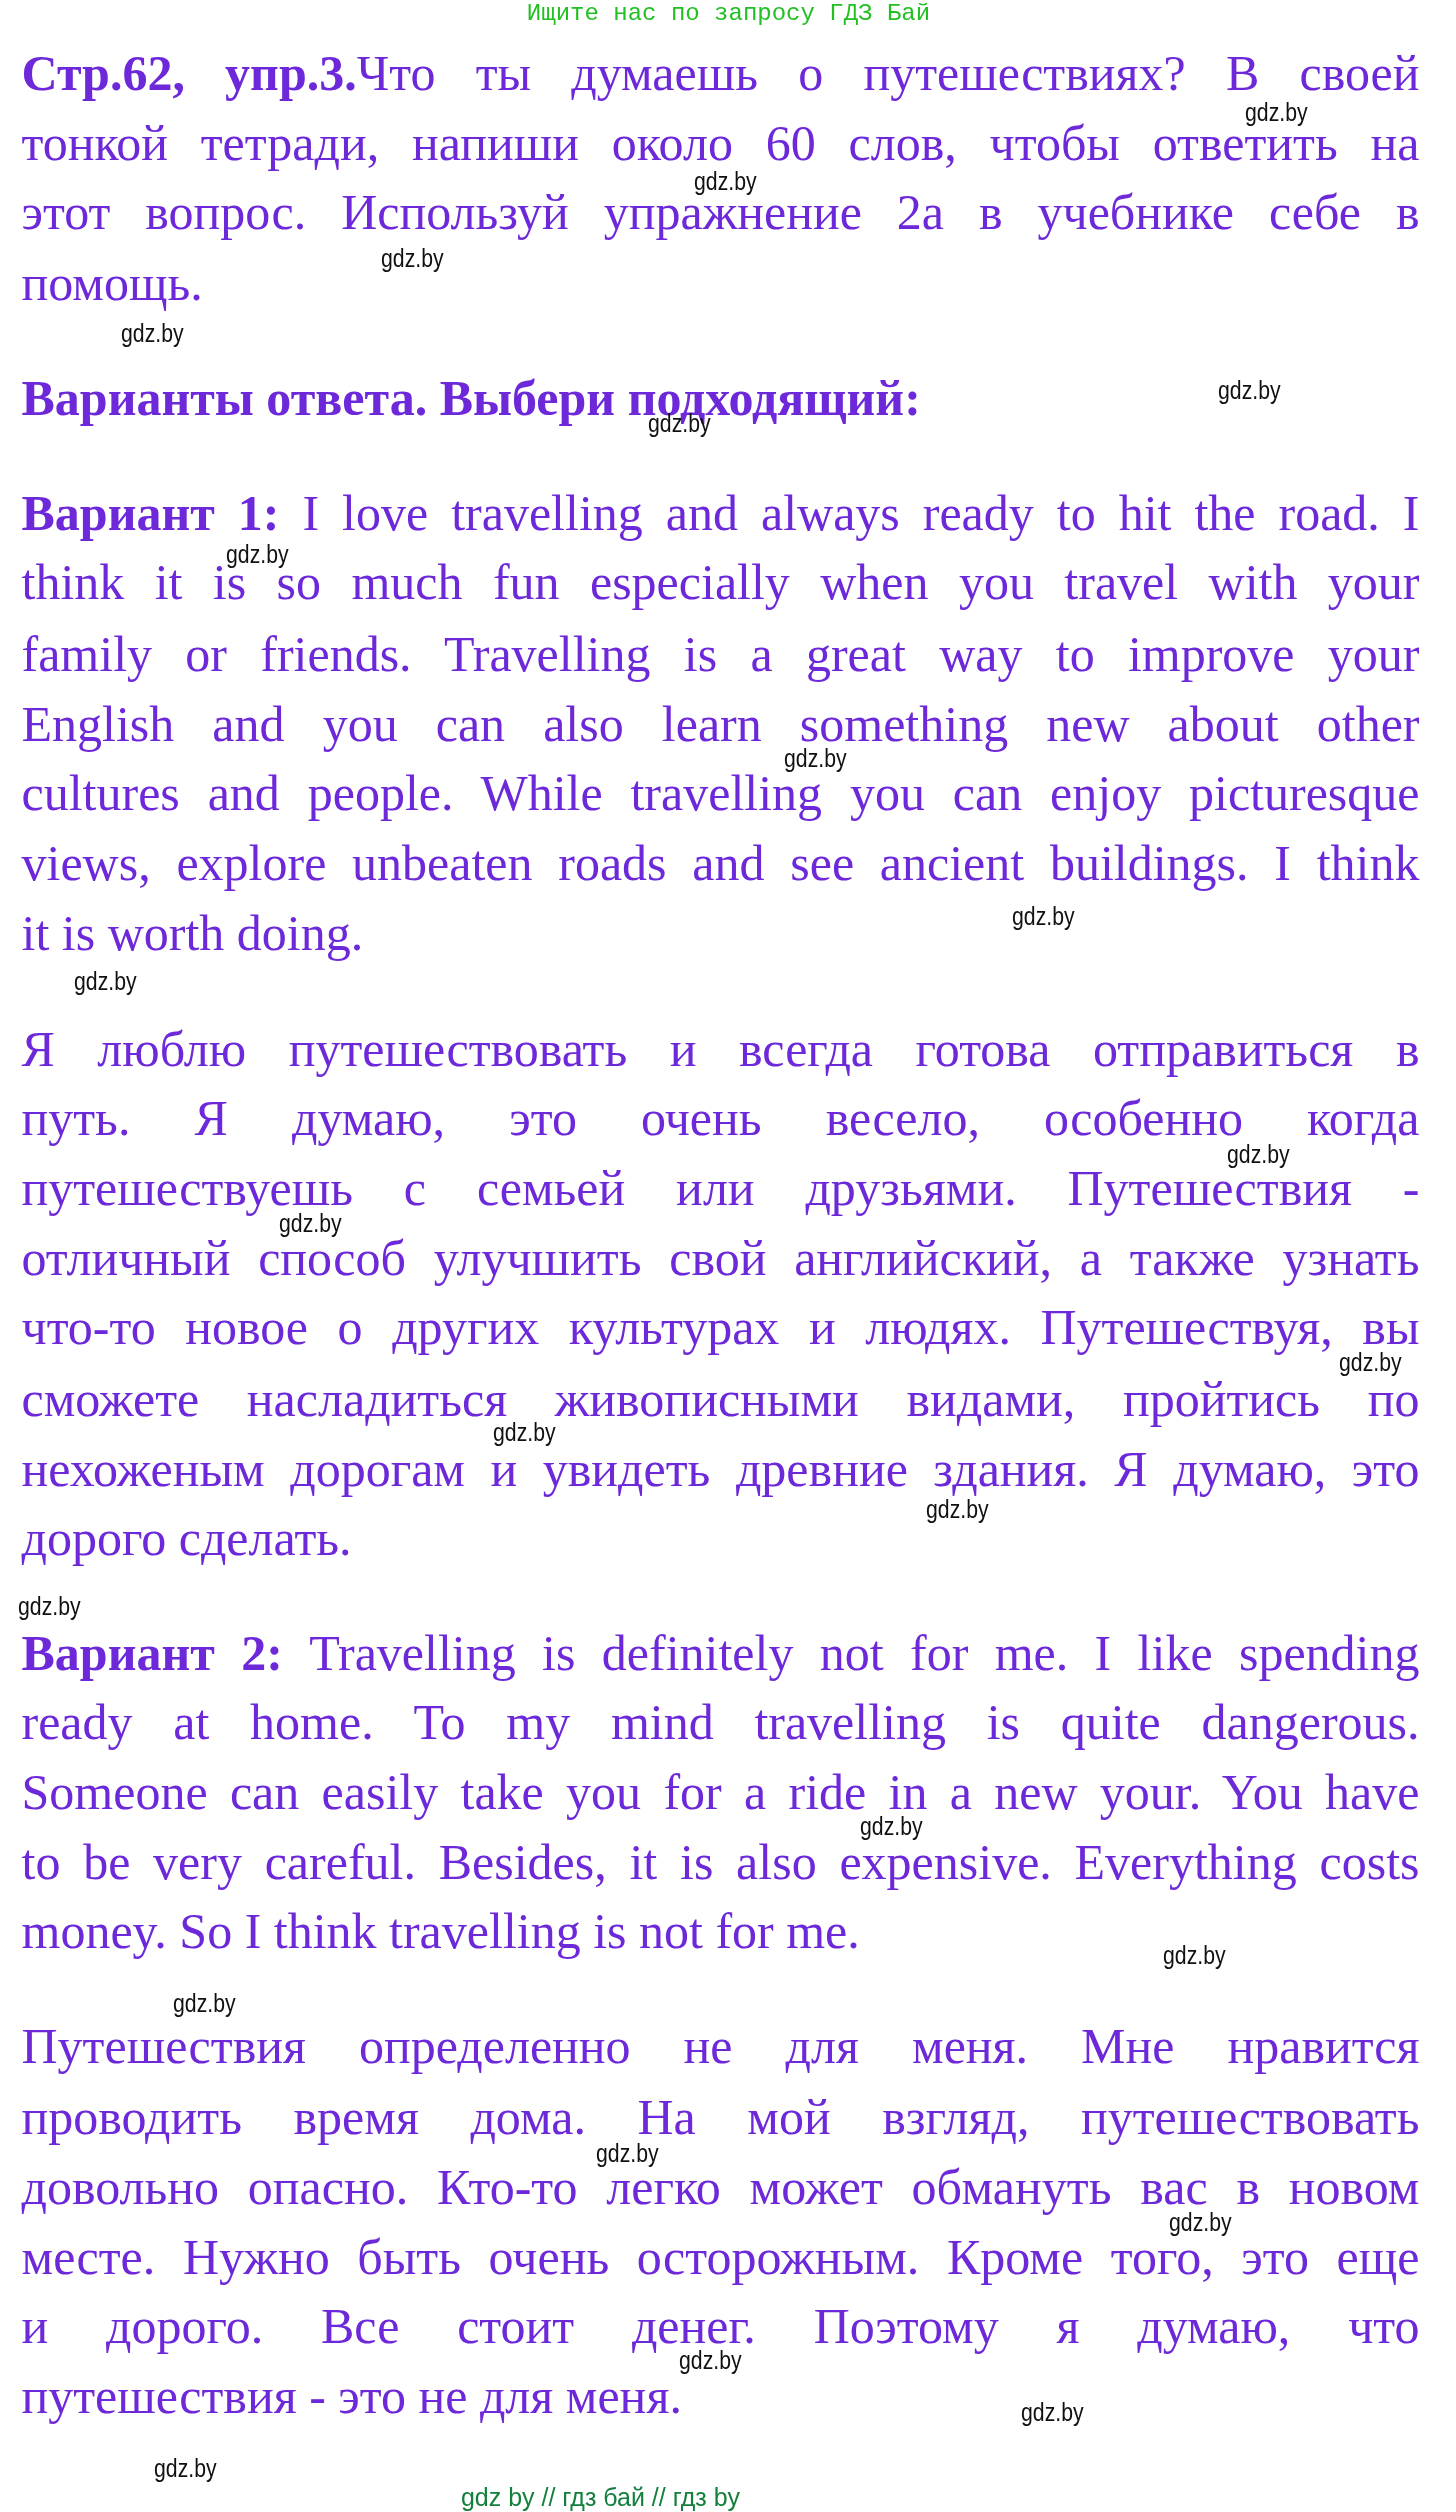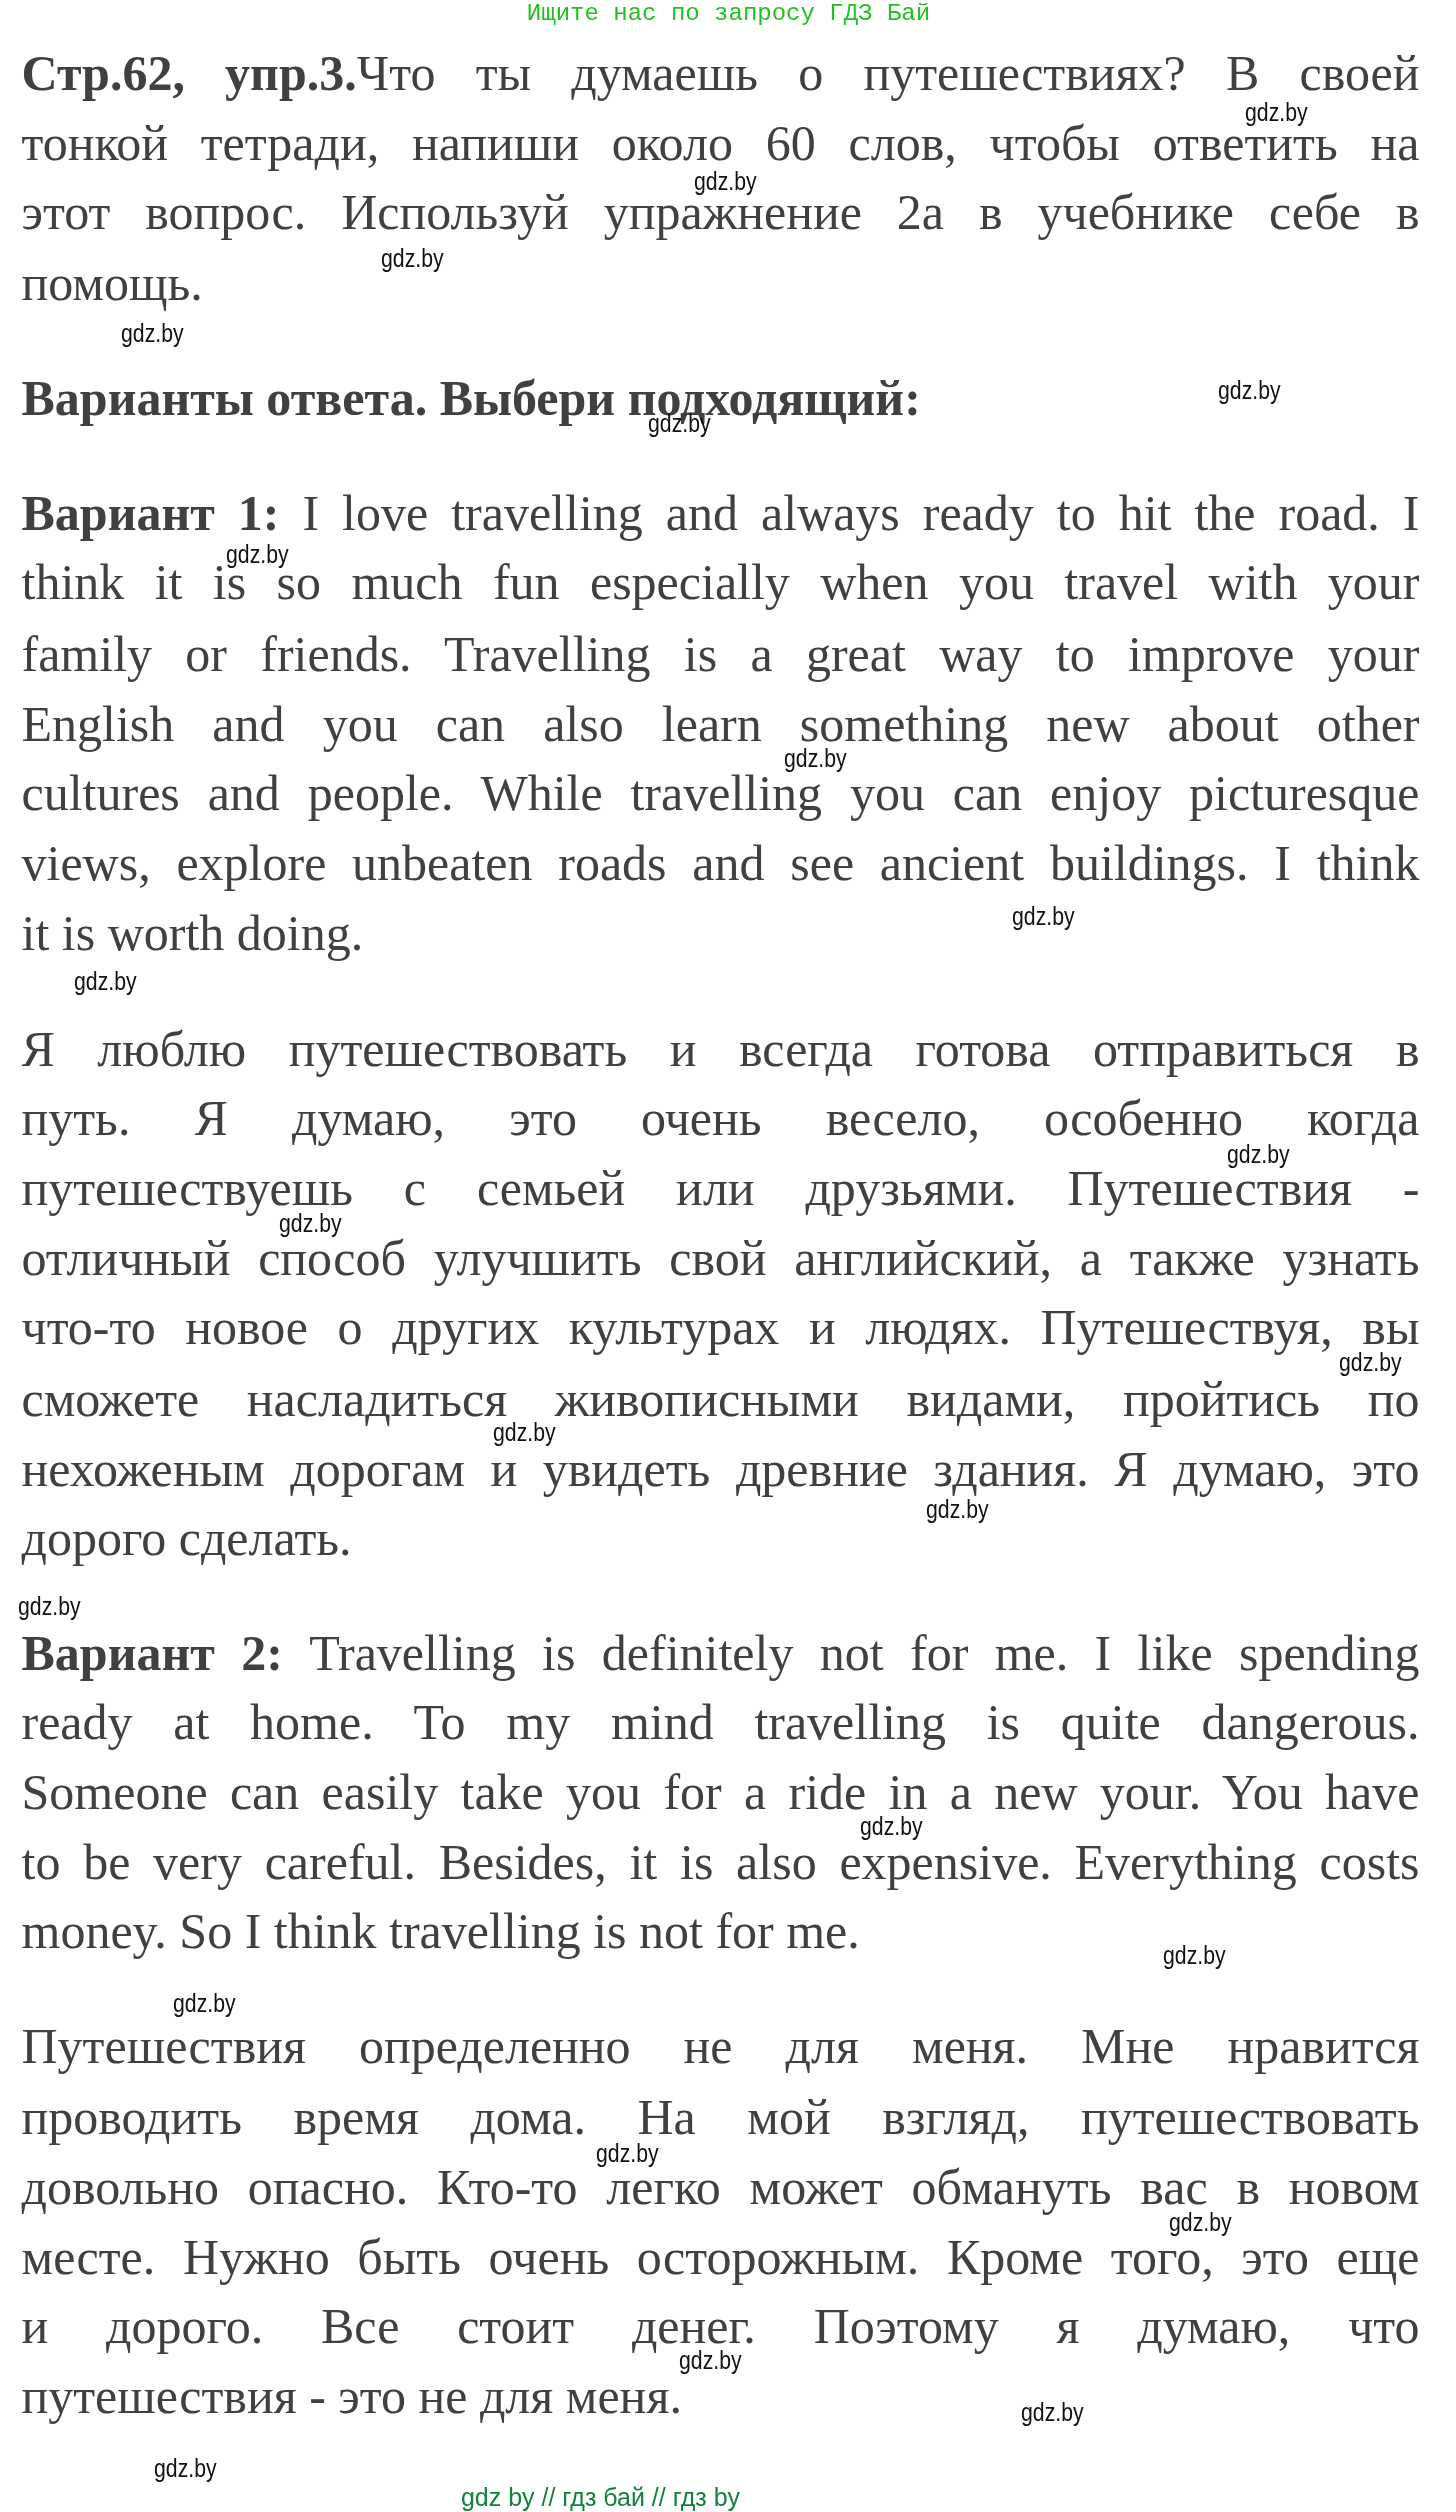--- a/index.html
+++ b/index.html
@@ -1,20 +1,20 @@
 <!DOCTYPE html>
 <html style="font-size:14.3px"><head>
 <meta charset="utf-8">
 <style>
   html, body { margin:0; padding:0; background:#ffffff; }
   body { width:1457px; height:2512px; position:relative; overflow:hidden; }
   .top-banner { position:absolute; top:0; left:0; width:1457px; text-align:center;
     font-family:Liberation Mono, monospace; font-size:24px; color:#22c022; line-height:27px; }
   .line { position:absolute; left:21.5px; width:1398px; height:70px;
-    font-family:"Liberation Serif", serif; font-size:50px; color:#404040; line-height:70px;
+    font-family:"Liberation Serif", serif; font-size:50px; color:#6d28d9; line-height:70px;
     white-space:nowrap; text-align:justify; text-align-last:justify; }
   .line.last { text-align-last:left; }
   .b { font-weight:bold; }
   .wm { position:absolute; font-family:"Liberation Sans", sans-serif; font-size:25px; color:#111;
     line-height:27px; white-space:nowrap; transform:scaleX(0.85); transform-origin:left top; }
   .footer { position:absolute; top:2484px; left:0; width:1201px; text-align:center;
     font-family:"Liberation Sans", sans-serif; font-size:25px; color:#15803d; line-height:27px; }
 </style>
 </head>
 <body>

